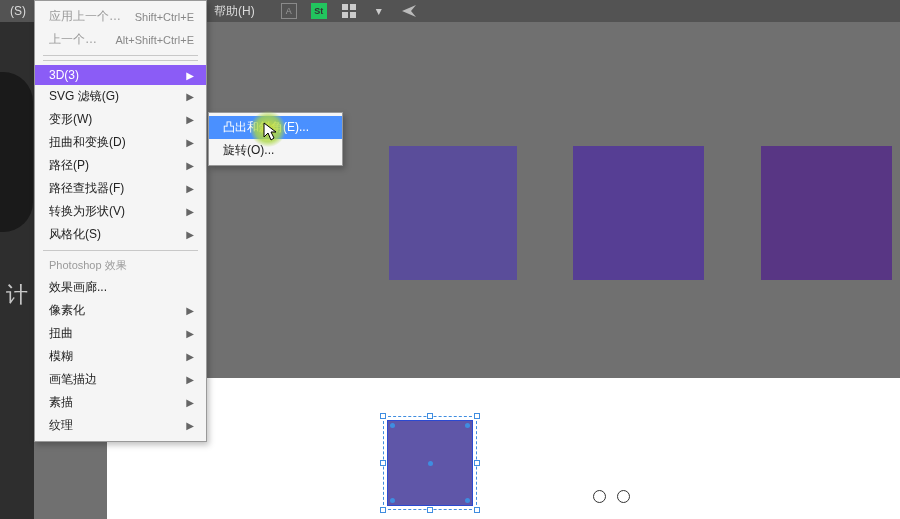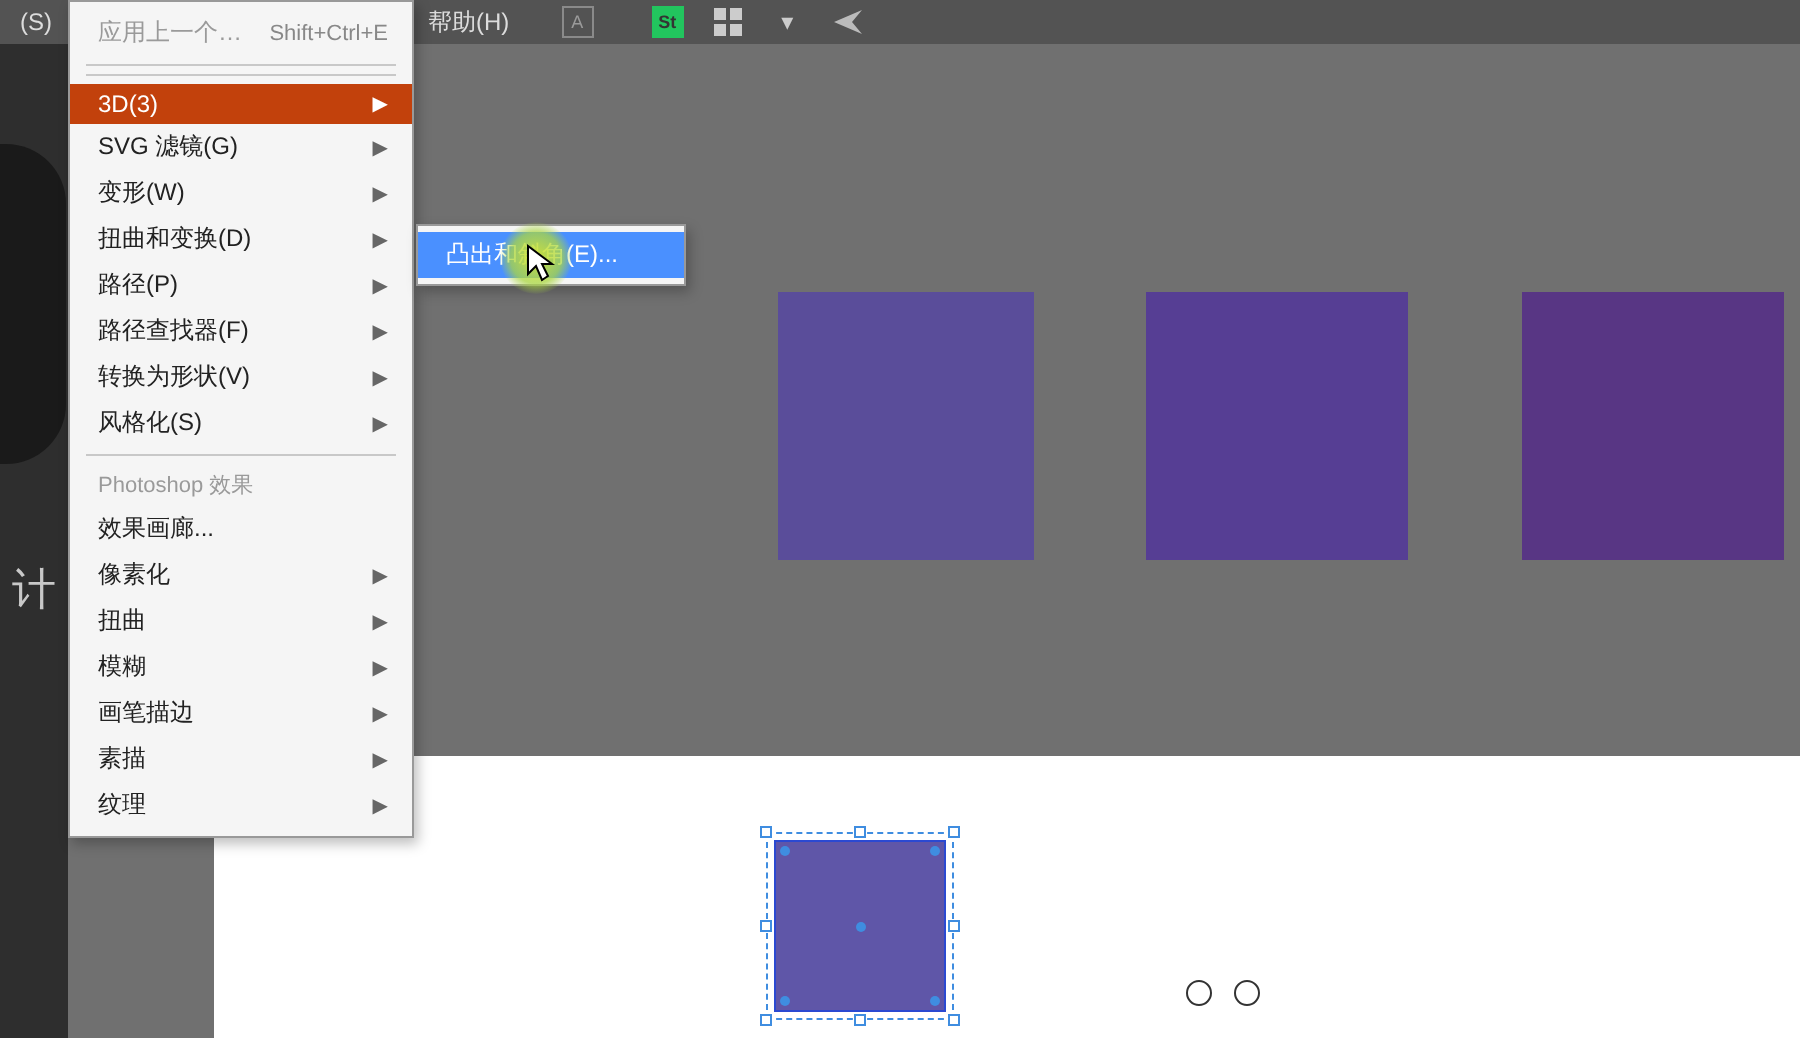--- a/index.html
+++ b/index.html
@@ -58,21 +58,21 @@
     position: absolute; left: 34px; top: 0; width: 173px;
     background: #f5f5f5; color: #222; border: 1px solid #999;
     padding: 4px 0; box-shadow: 2px 3px 6px rgba(0,0,0,.25);
   }
   .dd-row {
     padding: 3px 12px 3px 14px; display:flex; justify-content: space-between;
     align-items: center; white-space: nowrap;
   }
   .dd-row.disabled { color: #9a9a9a; }
   .dd-row .accel { color: #888; font-size: 11px; margin-left: 10px; }
-  .dd-row.highlight { background: #c2410c; color: #fff; }
+  .dd-row.highlight { background: #8b5cf6; color: #fff; }
   .dd-row.highlight .arrow { color:#fff; }
   .dd-row .label { overflow:hidden; text-overflow: ellipsis; }
   .dd-sep { height:1px; margin: 4px 8px; background: #c8c8c8; }
   .dd-header { padding: 3px 14px; color:#9a9a9a; font-size:11px; }
   .arrow { font-size: 10px; color:#666; }
 
   
   .submenu {
     position: absolute; left: 208px; top: 112px; width: 135px;
     background: #f5f5f5; color: #222; border: 1px solid #999;
@@ -100,21 +100,21 @@
 <body>
 
 <div class="menubar">
   <span class="mb-item">(S)</span>
   <span class="mb-item sel">效果(C)</span>
   <span class="mb-item">视图(V)</span>
   <span class="mb-item">窗口(W)</span>
   <span class="mb-item">帮助(H)</span>
   <div class="mb-icons">
     <span class="mb-icon" style="border:1px solid #8a8a8a;font-size:9px;">A</span>
-    <span class="mb-icon" style="background:#22c55e;color:#333;font-size:9px;font-weight:bold;margin-left:15px;">St</span>
+    <span class="mb-icon" style="background:#22c55e;color:#333;font-size:9px;font-weight:bold;">St</span>
     <span class="mb-icon">
       <svg width="14" height="14">
           <rect x="0" y="0" width="6" height="6" fill="#ccc"></rect>
           <rect x="8" y="0" width="6" height="6" fill="#ccc"></rect>
           <rect x="0" y="8" width="6" height="6" fill="#ccc"></rect>
           <rect x="8" y="8" width="6" height="6" fill="#ccc"></rect>
         </svg>
     </span>
     <span class="mb-icon" style="color:#ccc;">▾</span>
     <span class="mb-icon">
@@ -158,20 +158,24 @@
       <div class="circ"></div>
     </div>
   </div>
 </div>
 
 <div class="dropdown">
   <div class="dd-row disabled">
     <span class="label">应用上一个效果</span>
     <span class="accel">Shift+Ctrl+E</span>
   </div>
+  <div class="dd-row disabled">
+    <span class="label">上一个效果</span>
+    <span class="accel">Alt+Shift+Ctrl+E</span>
+  </div>
   <div class="dd-sep"></div>
   <div class="dd-sep"></div>
 
   <div class="dd-row highlight">
     <span class="label">3D(3)</span>
       <span class="arrow">▶</span>
   </div>
   <div class="dd-row">
     <span class="label">SVG 滤镜(G)</span>
       <span class="arrow">▶</span>
@@ -227,18 +231,19 @@
     </div>
   <div class="dd-row">
       <span class="label">纹理</span>
       <span class="arrow">▶</span>
     </div>
 
 </div>
 
 <div class="submenu">
   <div class="sm-row hover">凸出和斜角(E)...</div>
+  <div class="sm-row">旋转(O)...</div>
 </div>
 
 <div class="cursor-glow"></div>
 <svg class="cursor-arrow" width="16" height="20">
   <path d="M1 1 L1 15 L5 11 L8 18 L11 16 L8 10 L13 10 Z" fill="#fff" stroke="#000" stroke-width="1"></path>
 </svg>
 
 </body></html>

